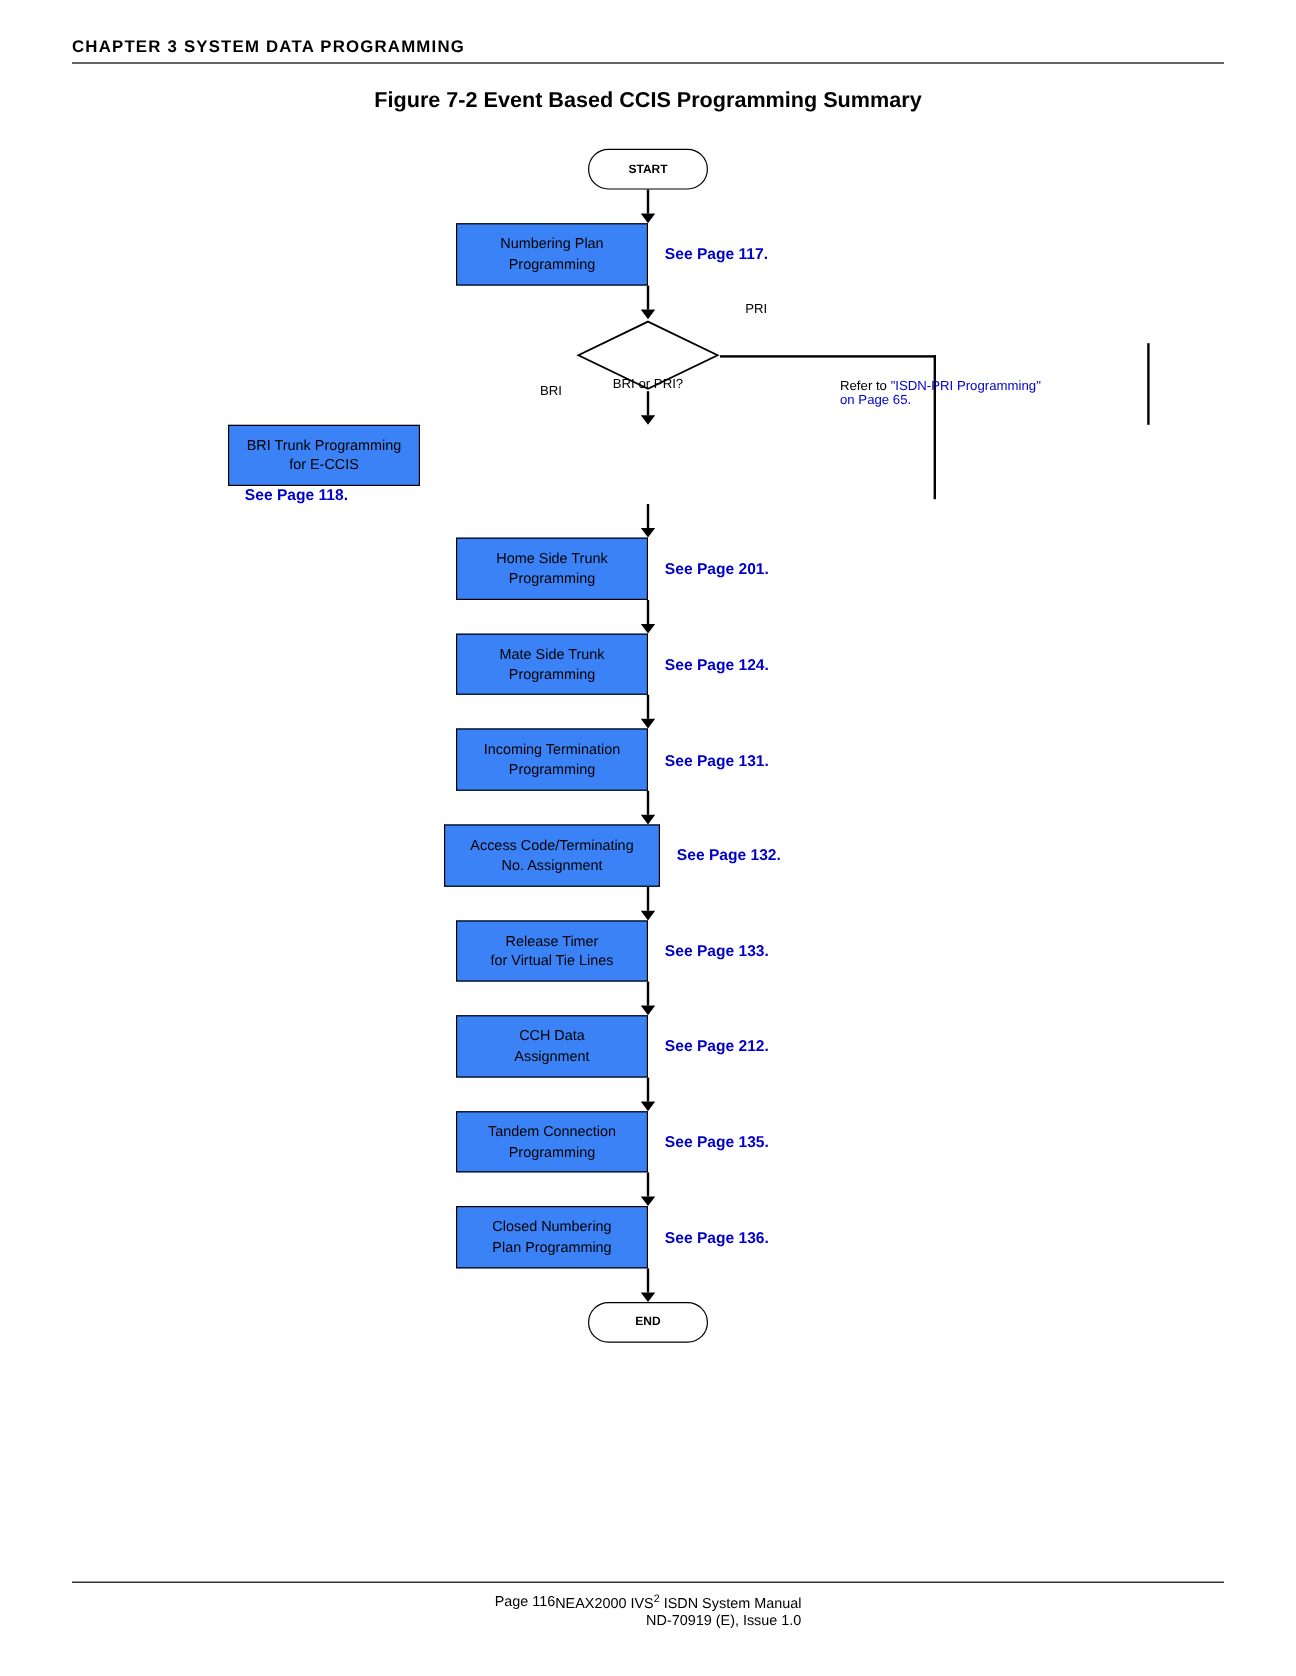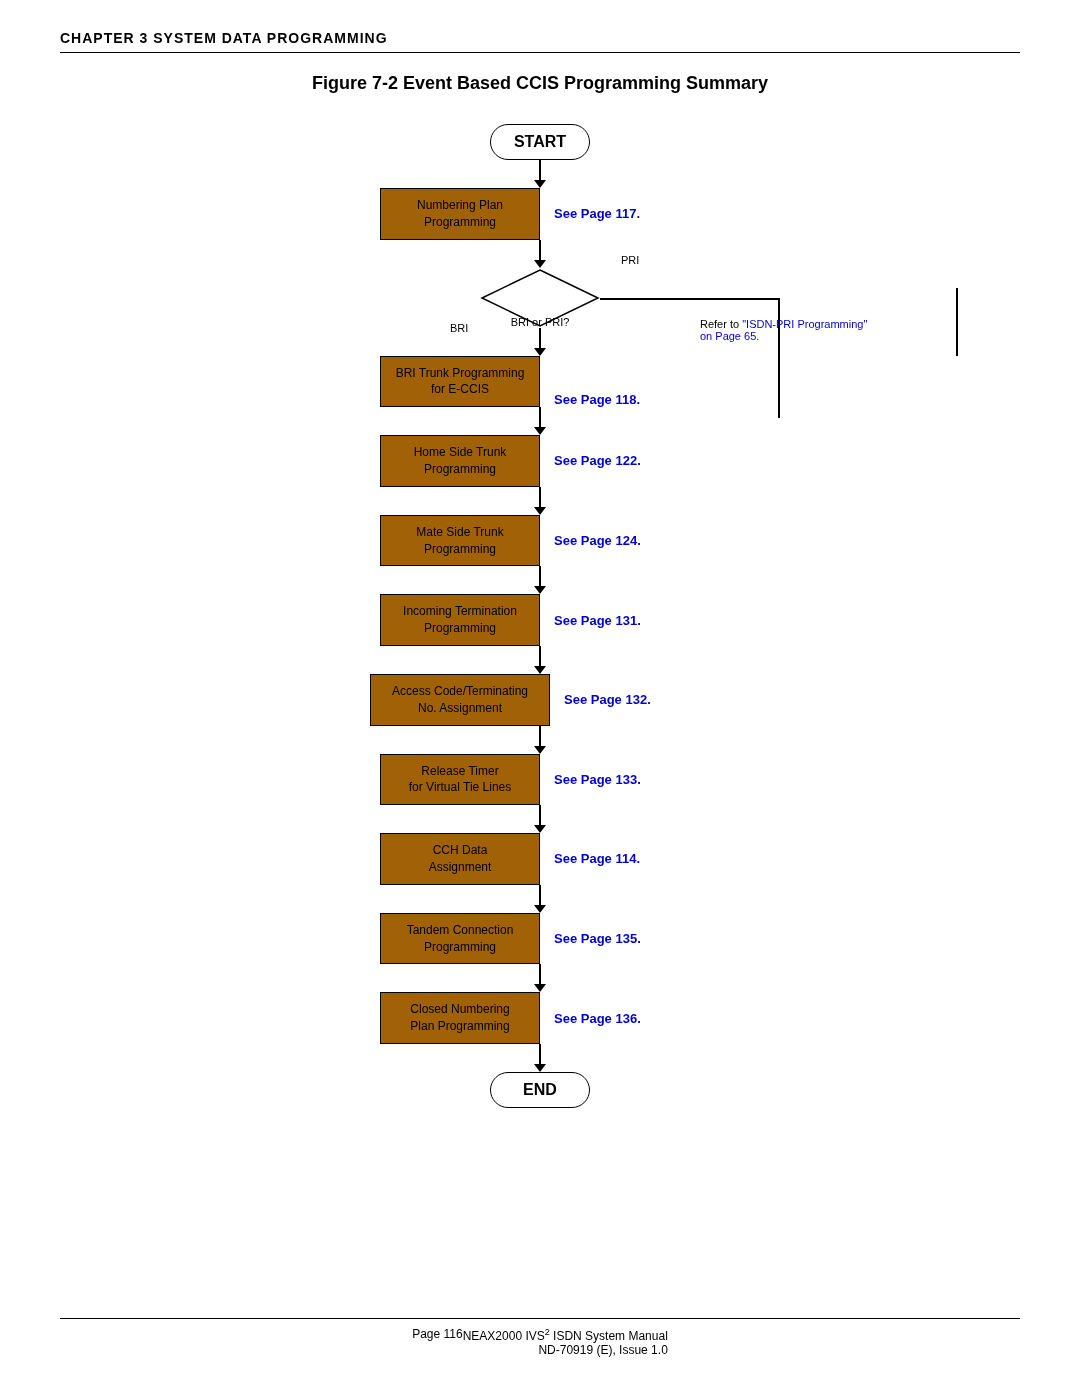--- a/index.html
+++ b/index.html
@@ -35,21 +35,21 @@
       margin: 6px 0 20px 0;
     }
     .figure-title {
       text-align: center;
       font-size: 18px;
       font-weight: bold;
       margin-bottom: 30px;
     }
     .box {
       border: 1.5px solid #000;
-      background: #a16207;
+      background: #3b82f6;
       text-align: center;
       padding: 8px 12px;
       width: 160px;
       min-height: 44px;
       display: flex;
       align-items: center;
       justify-content: center;
       font-size: 12px;
       line-height: 1.4;
       position: relative;
@@ -59,21 +59,21 @@
       border: 1.5px solid #000;
       border-radius: 50px;
       background: #fff;
       text-align: center;
       padding: 8px 24px;
       width: 100px;
       min-height: 34px;
       display: flex;
       align-items: center;
       justify-content: center;
-      font-size: 16px;
+      font-size: 10px;
       font-weight: bold;
       position: relative;
       z-index: 2;
     }
     .diamond {
       width: 120px;
       height: 60px;
       position: relative;
       display: flex;
       align-items: flex-end;
@@ -199,40 +199,40 @@
         <div style="position:absolute; left:calc(50% + 160px); top:50px; width:190px; font-size:11px;">
           Refer to <a href="#" style="color:#0000cc; text-decoration:none;">"ISDN-PRI Programming"<br>on Page 65.</a>
         </div>
 
         <div style="position:absolute; left:calc(50% - 90px); top:54px; font-size:11px;">BRI</div>
       </div>
 
       <div class="vertical-line" style="height:20px;"></div>
       <div class="arrow-down"></div>
 
-      <div style="display:flex; align-items:flex-end; position:relative; width:700px; justify-content:center;">
+      <div style="display:flex; align-items:flex-start; position:relative; width:700px; justify-content:center;flex-direction:column;">
         <div class="box" style="white-space:pre-line;">BRI Trunk Programming
 for E-CCIS</div>
         <div class="fc-annotation">
           <span class="see-link">See <a href="#">Page 118</a>.</span>
         </div>
 
         <div style="position:absolute; right:calc(50% - 418px); top:-68px; width:2px; height:68px; background:#000;"></div>
 
         <div style="position:absolute; right:calc(50% - 418px); top:0; width:0; height:2px; background:#000;"></div>
       </div>
 
       <div class="vertical-line" style="height:20px;"></div>
       <div class="arrow-down"></div>
 
       <div style="display:flex; align-items:center; position:relative;">
         <div class="box" style="white-space:pre-line;">Home Side Trunk
 Programming</div>
         <div class="fc-annotation">
-          <span class="see-link">See <a href="#">Page 122</a>.</span>
+          <span class="see-link">See <a href="#">Page 201</a>.</span>
         </div>
       </div>
 
       <div class="vertical-line" style="height:20px;"></div>
       <div class="arrow-down"></div>
 
       <div style="display:flex; align-items:center; position:relative;">
         <div class="box" style="white-space:pre-line;">Mate Side Trunk
 Programming</div>
         <div class="fc-annotation">
@@ -273,21 +273,21 @@
         </div>
       </div>
 
       <div class="vertical-line" style="height:20px;"></div>
       <div class="arrow-down"></div>
 
       <div style="display:flex; align-items:center; position:relative;">
         <div class="box" style="white-space:pre-line;">CCH Data
 Assignment</div>
         <div class="fc-annotation">
-          <span class="see-link">See <a href="#">Page 114</a>.</span>
+          <span class="see-link">See <a href="#">Page 212</a>.</span>
         </div>
       </div>
 
       <div class="vertical-line" style="height:20px;"></div>
       <div class="arrow-down"></div>
 
       <div style="display:flex; align-items:center; position:relative;">
         <div class="box" style="white-space:pre-line;">Tandem Connection
 Programming</div>
         <div class="fc-annotation">

